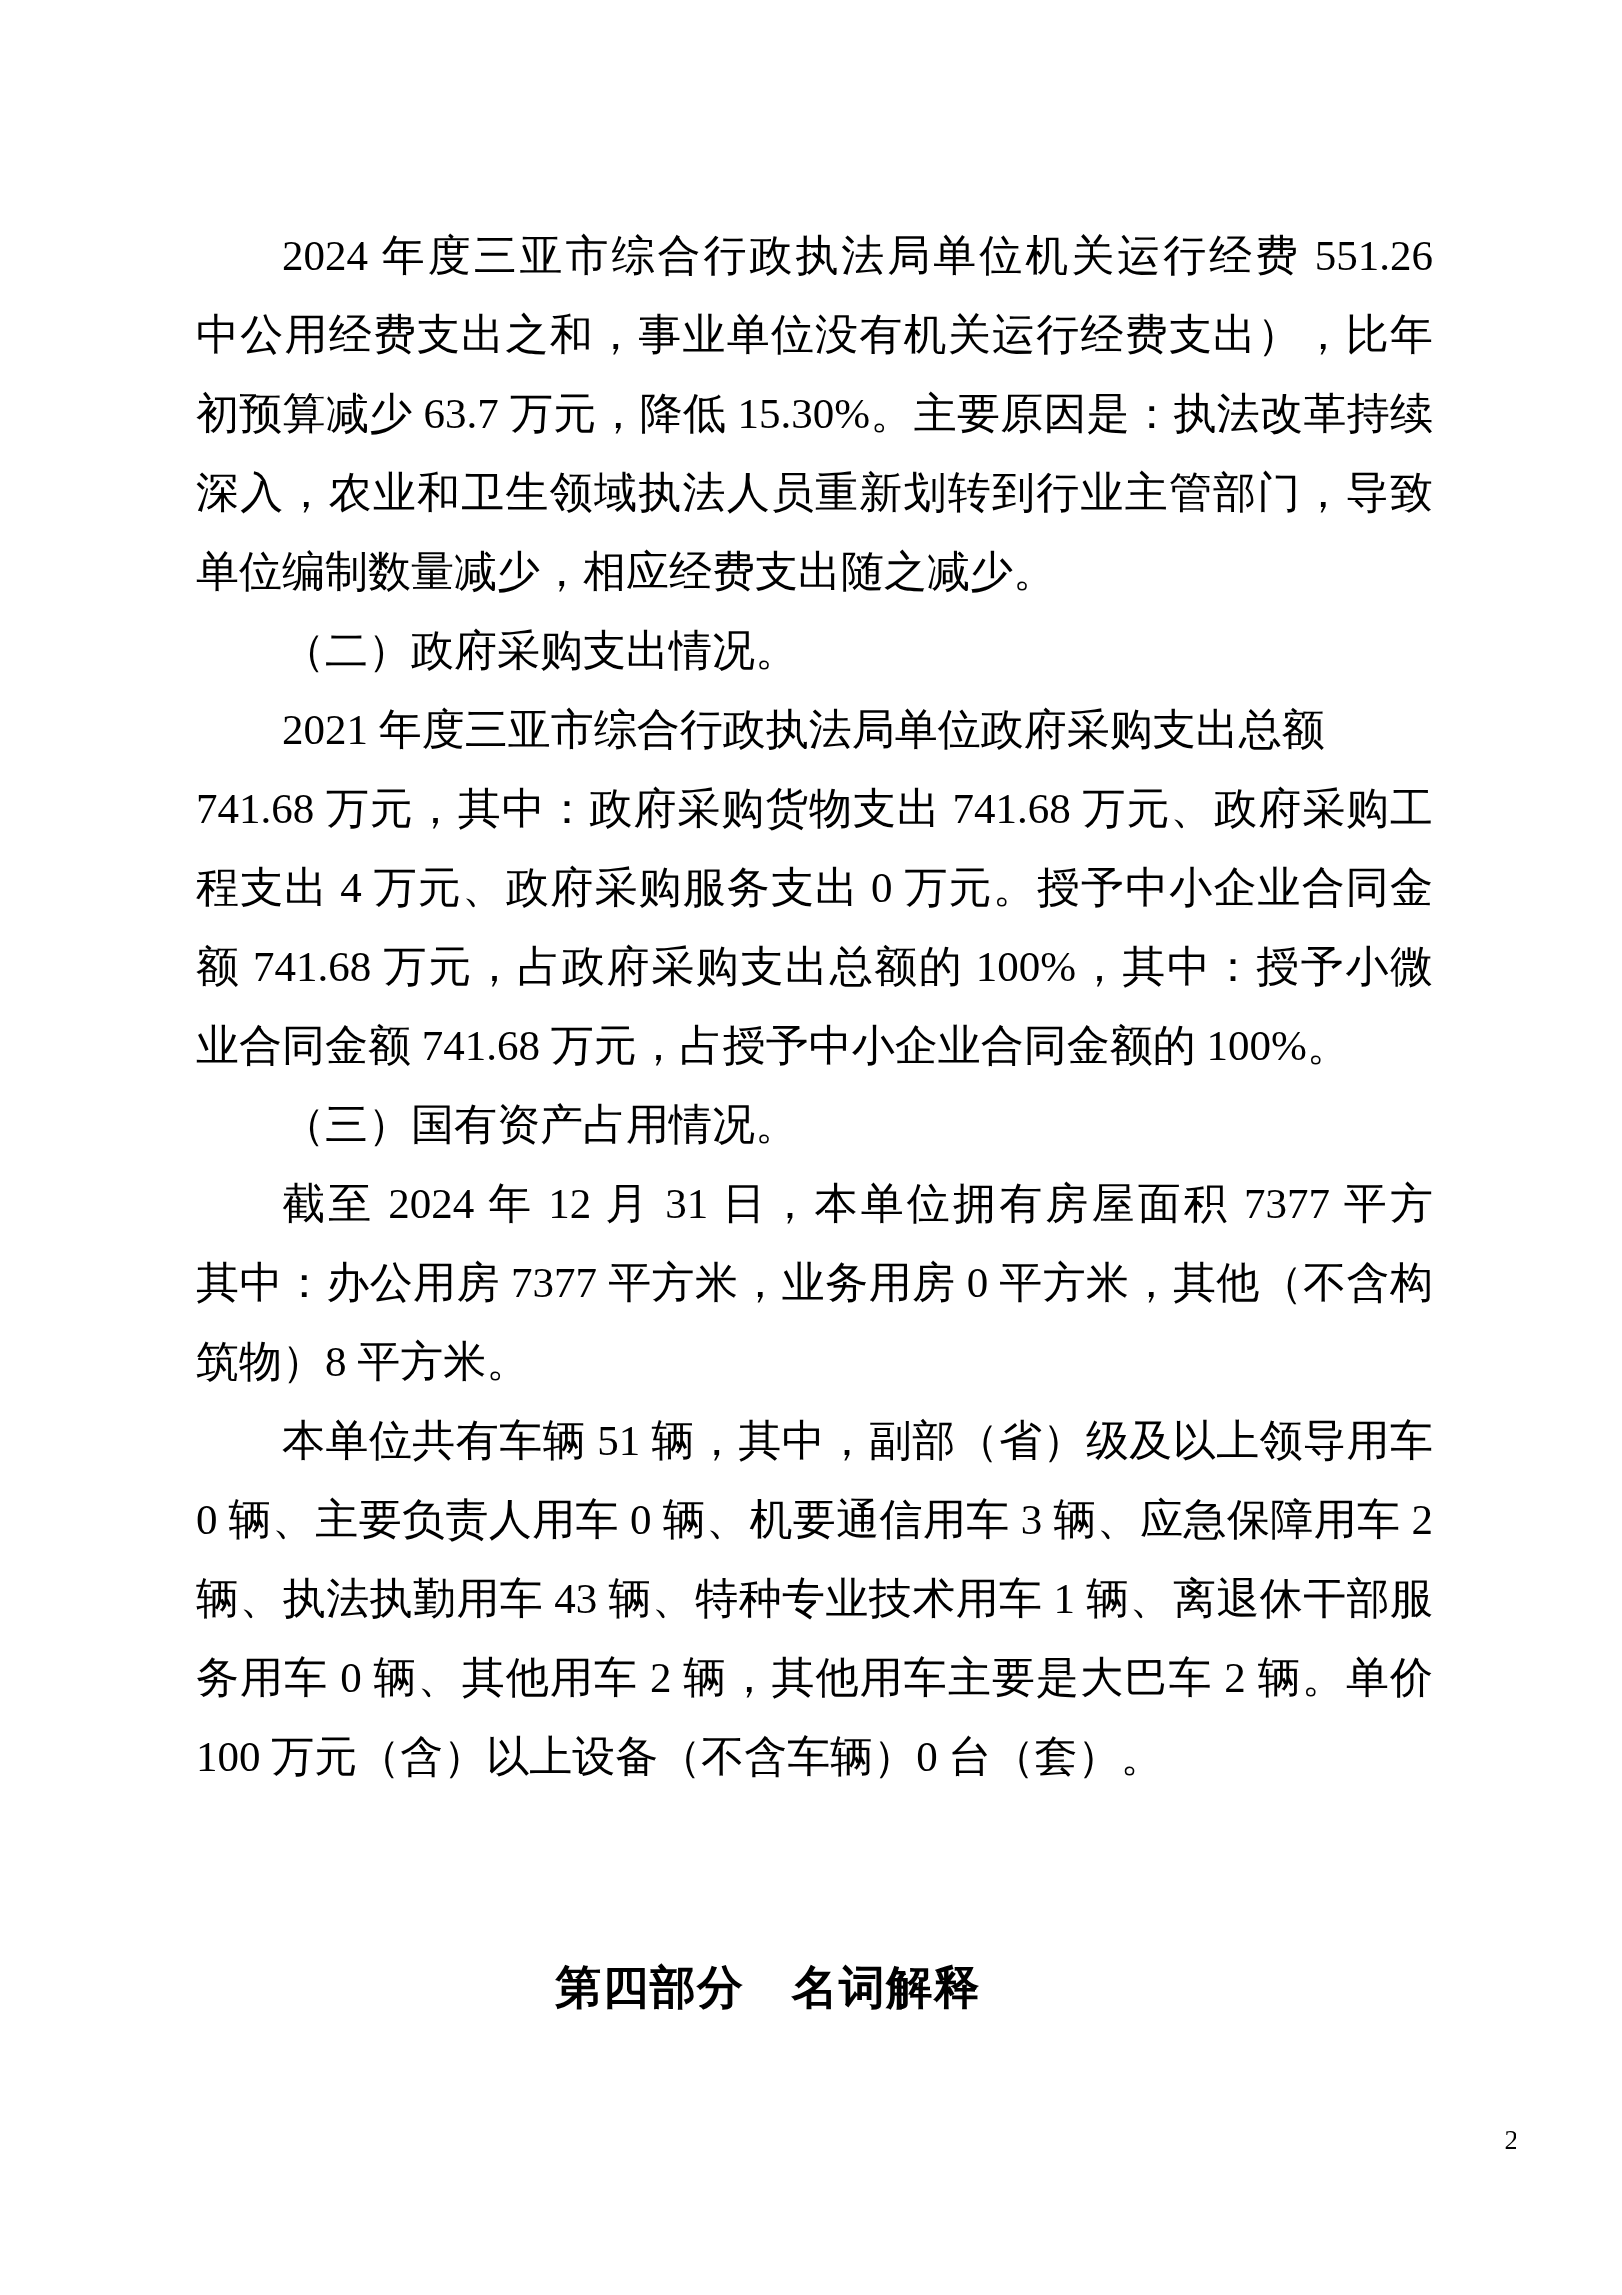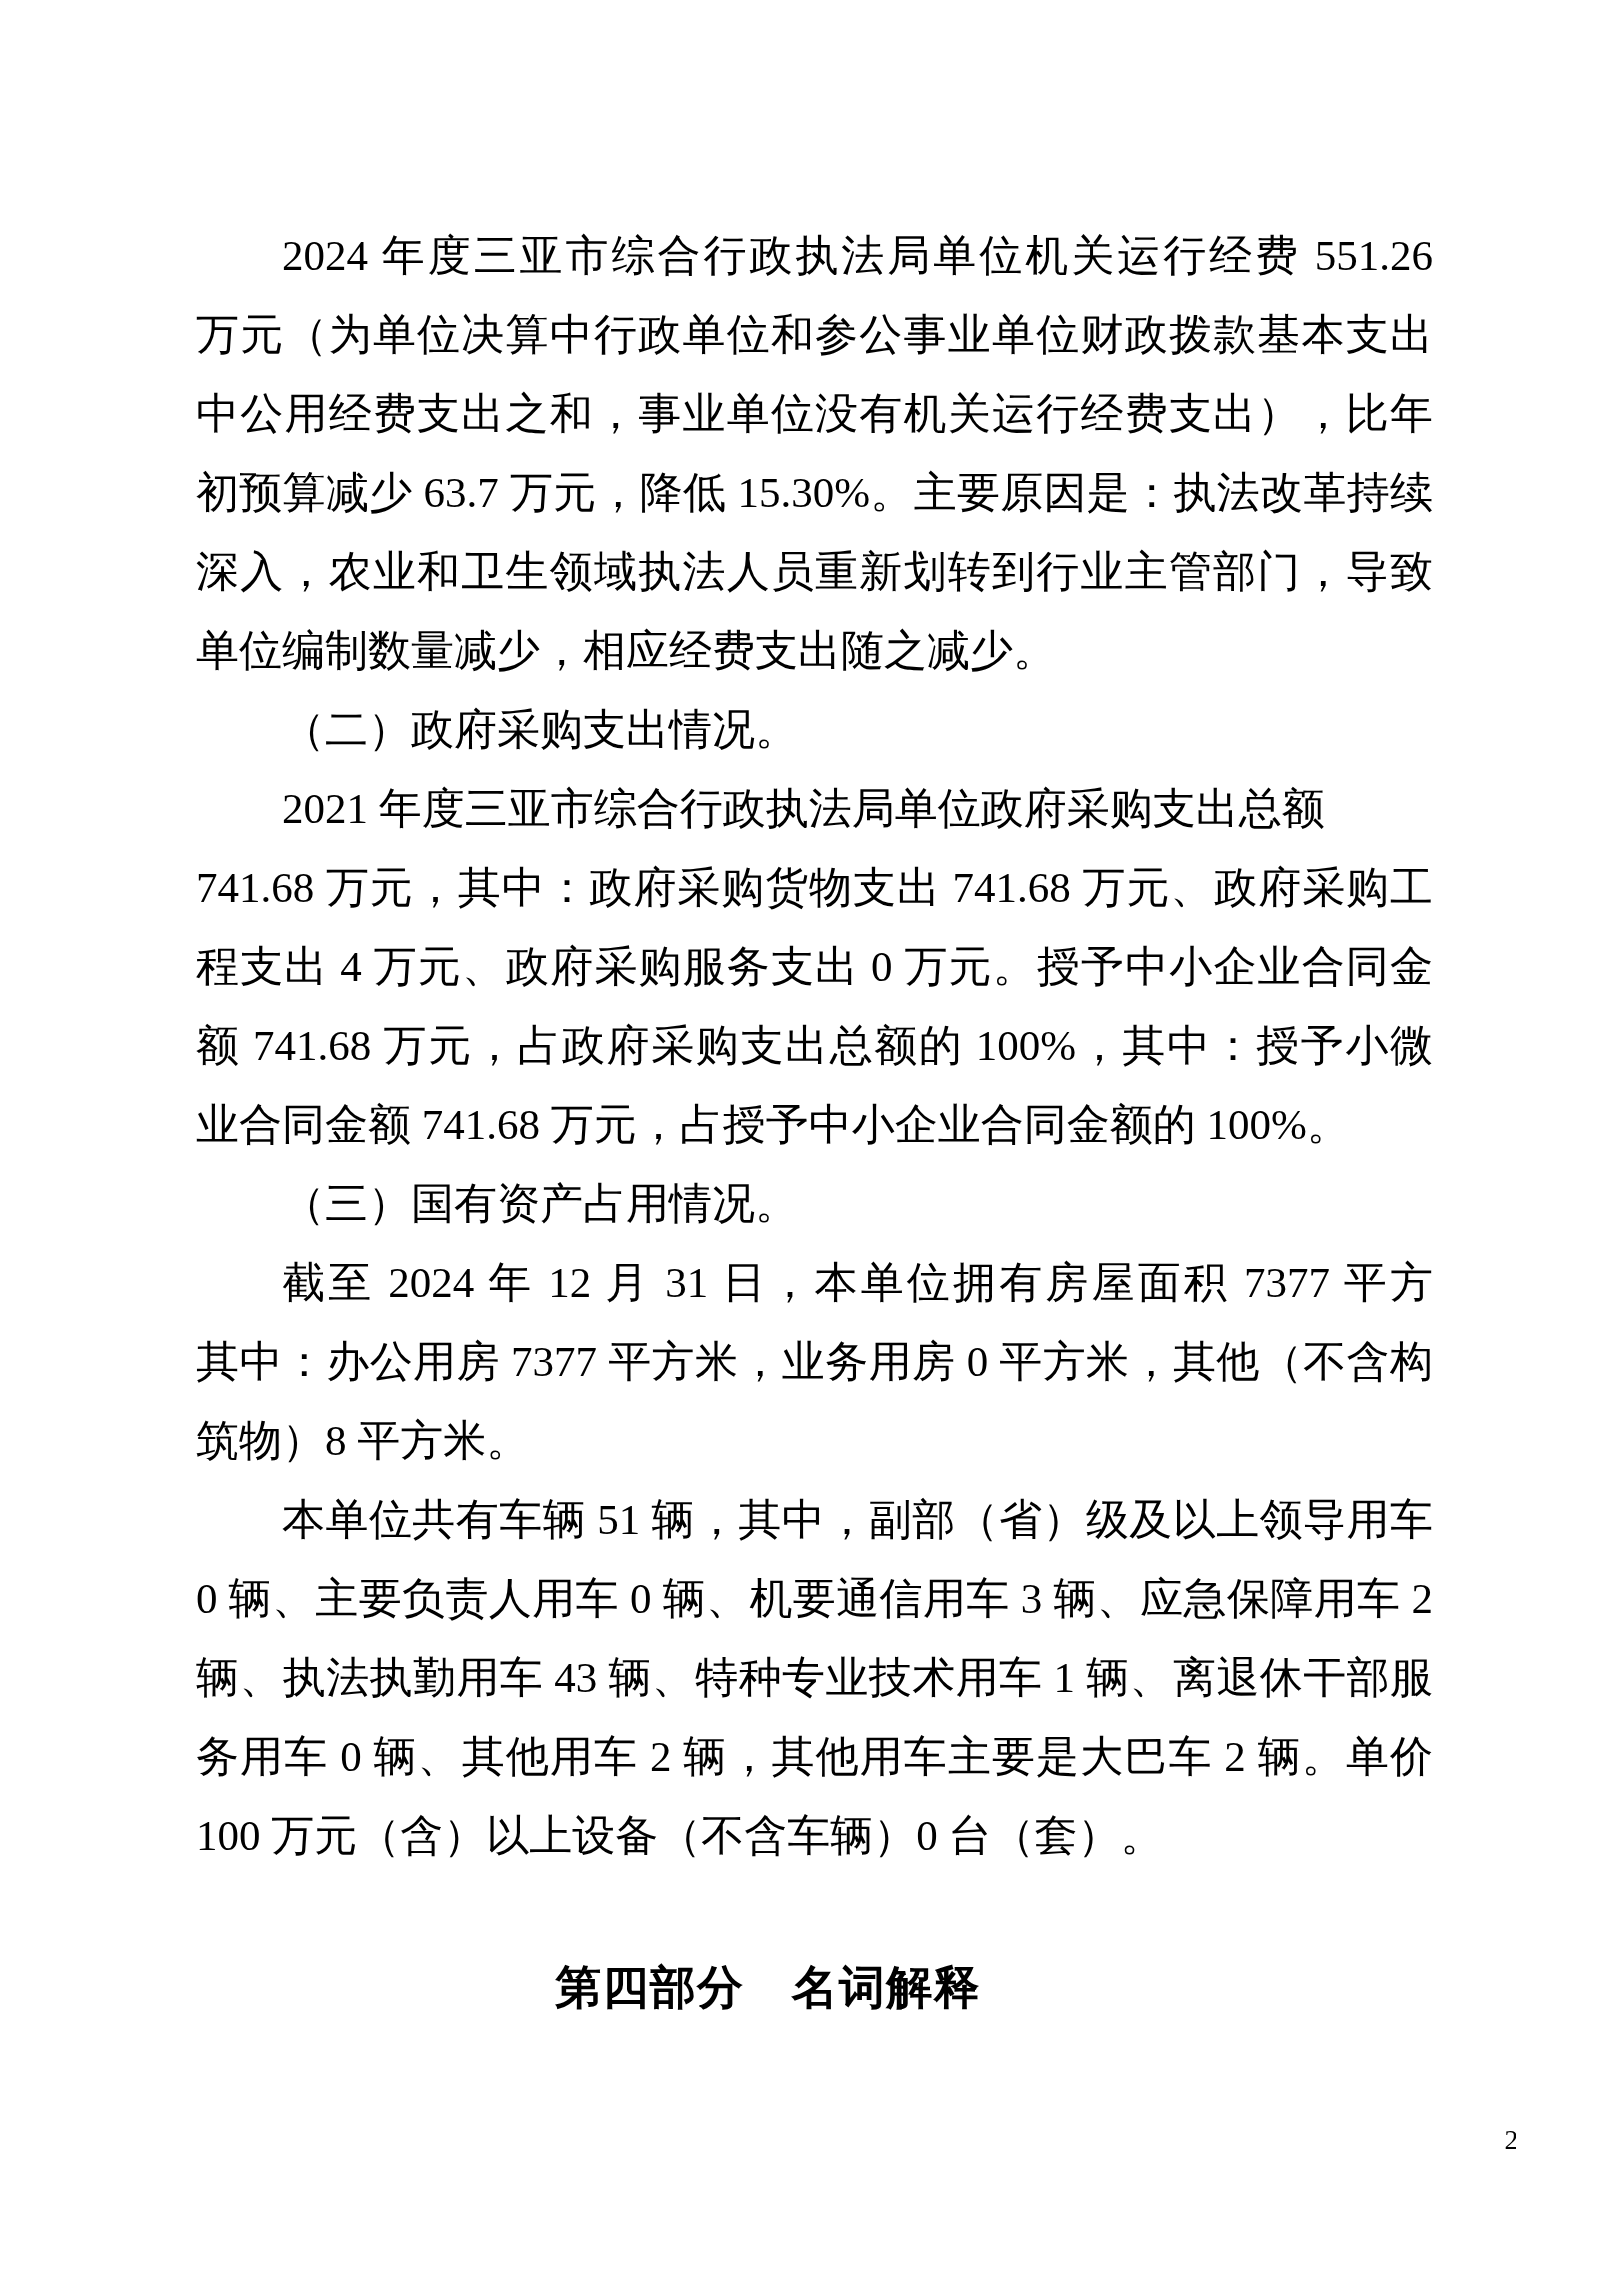--- a/index.html
+++ b/index.html
@@ -52,21 +52,20 @@
     font-family: "Liberation Serif", "DejaVu Serif", serif;
   }
 </style>
 </head>
 <body>
 
 <div class="page">
   <div class="body-text">
       <div class="paragraph">
         <div class="line indent justify">2024 年度三亚市综合行政执法局单位机关运行经费 551.26</div>
-        <div class="line justify">万元（为单位决算中行政单位和参公事业单位财政拨款基本支出</div>
         <div class="line justify">中公用经费支出之和，事业单位没有机关运行经费支出），比年</div>
         <div class="line justify">初预算减少 63.7 万元，降低 15.30%。主要原因是：执法改革持续</div>
         <div class="line justify">深入，农业和卫生领域执法人员重新划转到行业主管部门，导致</div>
         <div class="line">单位编制数量减少，相应经费支出随之减少。</div>
       </div>
       <div class="paragraph">
         <div class="line indent">（二）政府采购支出情况。</div>
       </div>
       <div class="paragraph">
         <div class="line indent">2021 年度三亚市综合行政执法局单位政府采购支出总额</div>

